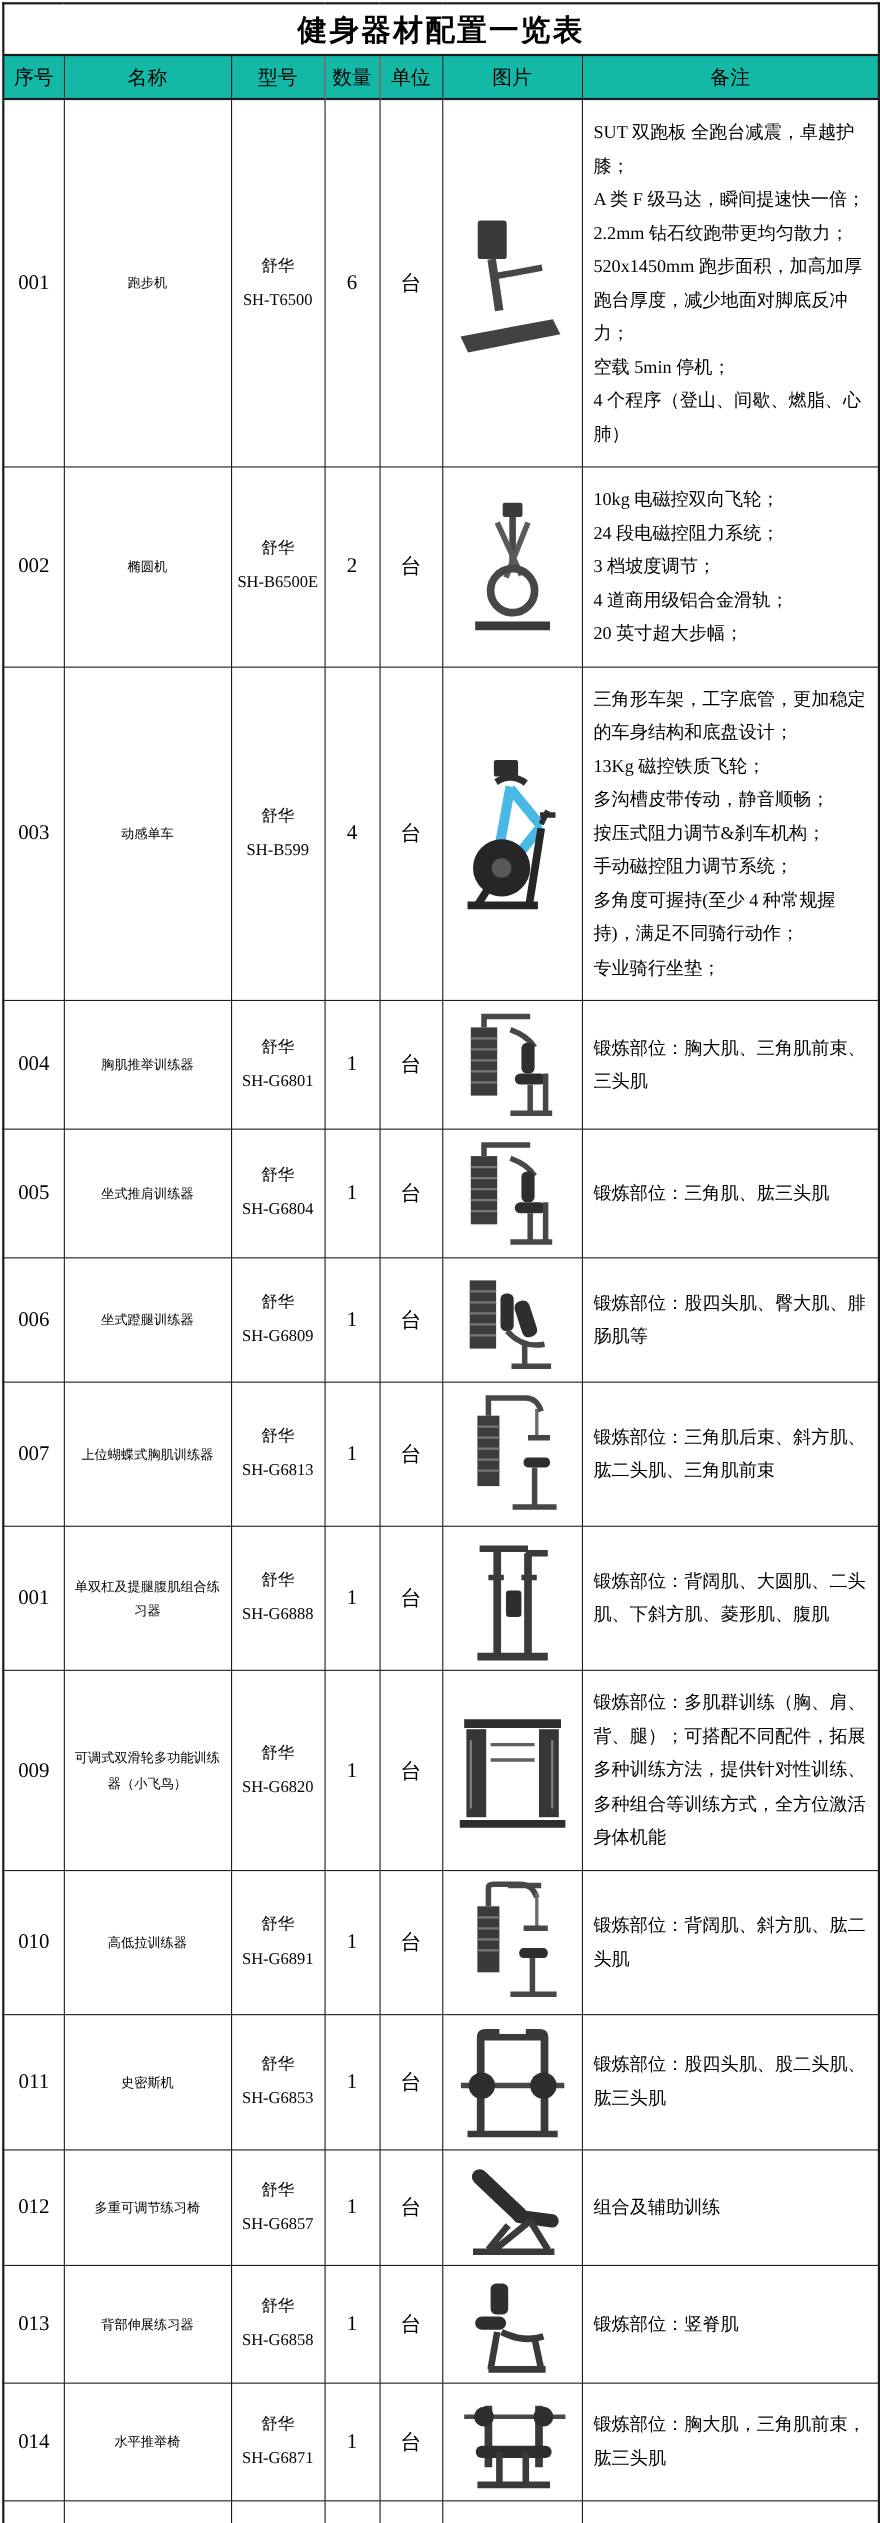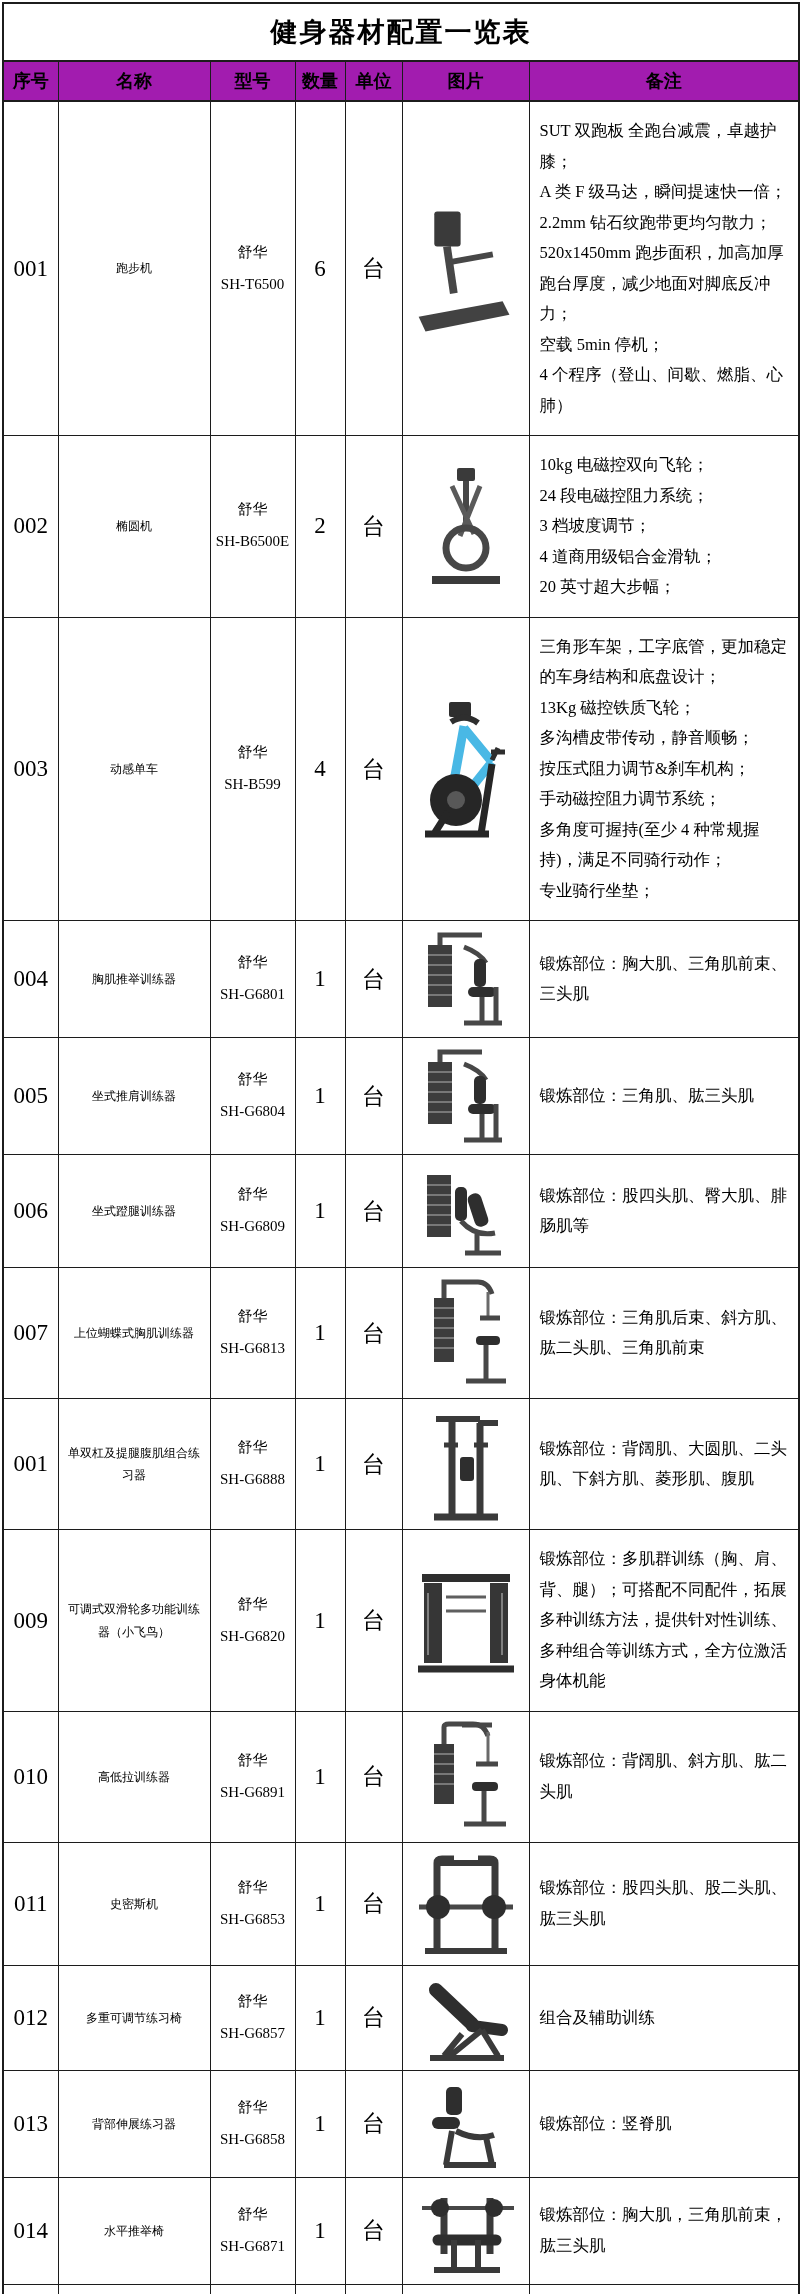--- a/index.html
+++ b/index.html
@@ -9,24 +9,24 @@
     --mat-green:#3f9e5c;
     --mat-red:#a93438;
     --qr-logo-green:#49b88a;
   }
   *{box-sizing:border-box;}
   html,body{margin:0;padding:0;background:#fff;}
   body{width:800px;font-family:"Liberation Serif","DejaVu Serif",serif;color:#000;}
   .sheet{width:800px;padding:2px;}
   table{border-collapse:collapse;table-layout:fixed;width:796px;margin:0 auto;border:2px solid #1c1c1c;}
   td,th{border:1px solid #1c1c1c;vertical-align:middle;padding:3px;overflow:hidden;}
-  .title-cell{height:58px;text-align:center;font-size:27px;font-weight:bold;letter-spacing:2px;}
-  .head-row th{height:40px;font-size:18px;font-weight:bold;text-align:center;border-bottom:2px solid #1c1c1c;background:#a21caf;}
+  .title-cell{height:47px;text-align:center;font-size:27px;font-weight:bold;letter-spacing:2px;}
+  .head-row th{height:40px;font-size:18px;font-weight:normal;text-align:center;border-bottom:2px solid #1c1c1c;background:#14b8a6;}
   .head-row{border-top:2px solid #1c1c1c;}
-  .c-no,.c-qty,.c-unit{text-align:center;font-size:23px;}
+  .c-no,.c-qty,.c-unit{text-align:center;font-size:19px;}
   .c-name{text-align:center;font-size:12px;padding:4px 8px;line-height:1.9;}
   .c-model{text-align:center;font-size:15px;padding:4px 2px;}
   .c-model .brand{margin-bottom:12px;}
   .c-model .brand:empty{display:none;margin:0;}
   .c-model .model{word-break:break-all;line-height:1.4;}
   .c-img{text-align:center;padding:6px 2px;}
   .img-box{display:flex;align-items:center;justify-content:center;}
   .c-remark{padding:14px 10px;text-align:left;font-size:16.5px;}
   .remark-line{line-height:1.85;}
   svg{vertical-align:middle;}

